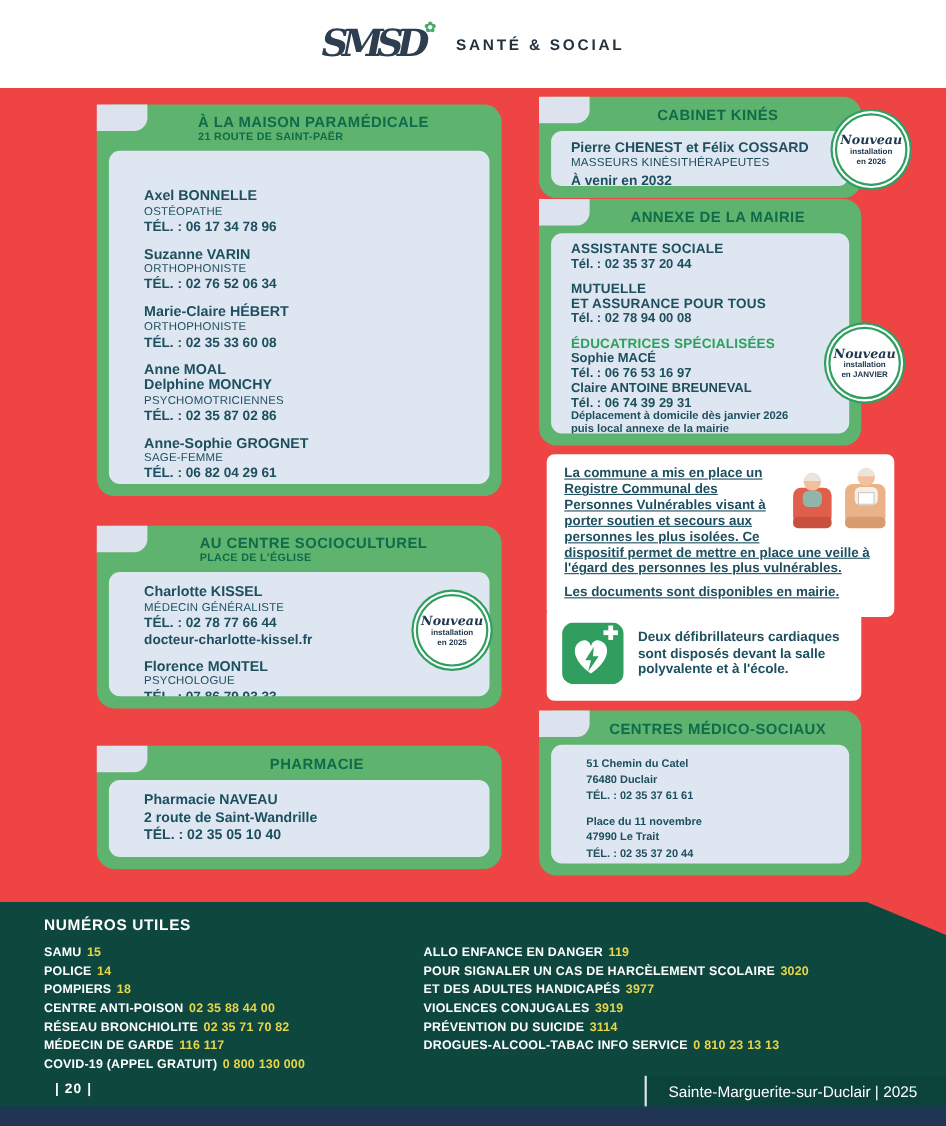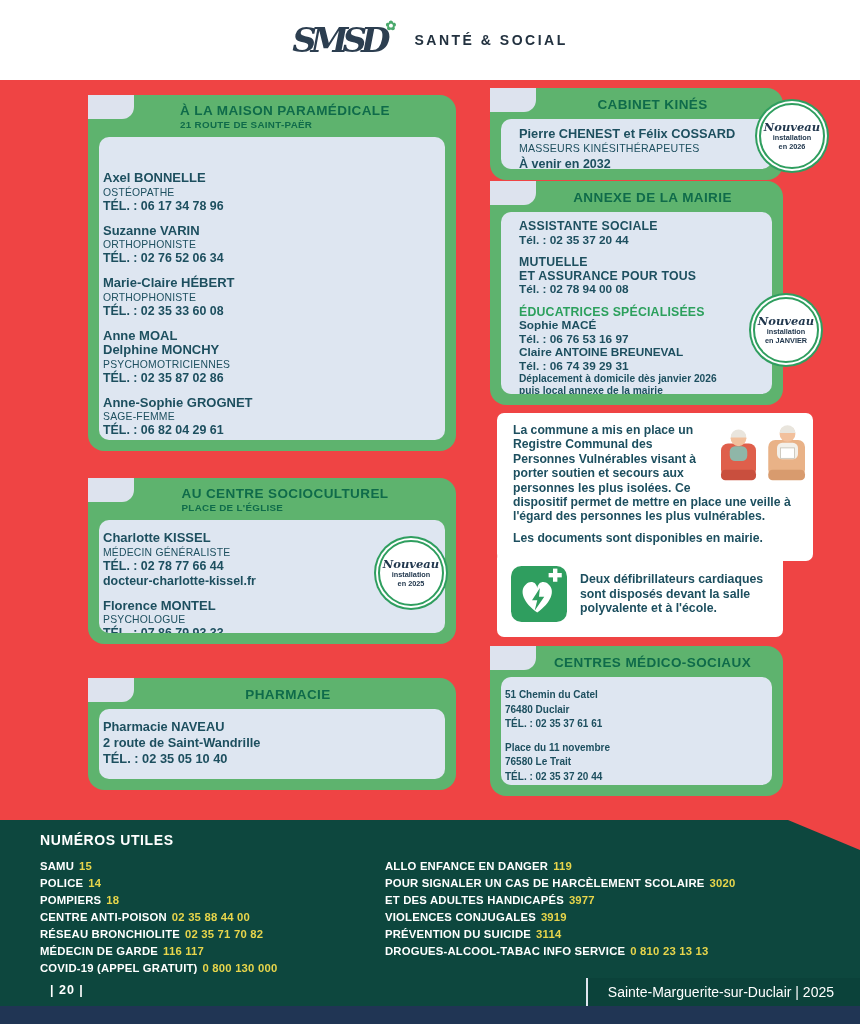--- a/index.html
+++ b/index.html
@@ -18,21 +18,21 @@
 
   
   .card { position:absolute; background:#5eb36e; border-radius:16px; display:flex; flex-direction:column; }
   .notch { position:absolute; top:0; left:0; width:46px; height:24px; background:#dde3ee; border-bottom-right-radius:12px; }
   .card-head { position:relative; width:fit-content; margin:8px auto 0; padding-left:26px; text-align:left; }
   .ctitle { color:#0f6b4a; font-weight:bold; font-size:13.5px; letter-spacing:0.4px; }
   .csub   { color:#0f6b4a; font-weight:bold; font-size:9.8px; letter-spacing:0.3px; margin-top:1px; }
   .card-title-solo { position:relative; text-align:center; padding:9px 12px 0 44px; color:#0f6b4a;
                      font-weight:bold; font-size:13.5px; letter-spacing:0.4px; }
   .card-body { flex:1; margin:7px 11px 11px; background:#dee6f1; border-radius:10px;
-               padding:12px 16px 8px 4px; color:#1d4f5f; overflow:hidden; }
+               padding:12px 16px 8px 32px; color:#1d4f5f; overflow:hidden; }
   .body-maison { padding-top:34px; }
   .body-annexe { padding:8px 14px 6px 18px; }
   .body-kines  { padding:8px 12px 6px 18px; }
 
   .entry { margin-bottom:10px; }
   .entry .name  { font-weight:bold; font-size:13px; line-height:14.5px; }
   .entry .role  { font-size:10.4px; line-height:13px; letter-spacing:0.2px; }
   .entry .phone { font-weight:bold; font-size:12.4px; line-height:15px; }
   .entry .site  { font-weight:bold; font-size:12.4px; line-height:15px; }
 
@@ -55,21 +55,21 @@
   .badge { position:absolute; width:62px; height:62px; border-radius:50%; background:#fff;
            border:2px solid #2f9e5f; box-shadow:0 0 0 2px #fff, 0 0 0 4px #2f9e5f;
            display:flex; flex-direction:column; align-items:center; justify-content:center;
            text-align:center; color:#22384e; z-index:6; }
   .badge .b1 { font-family:"DejaVu Serif", serif; font-style:italic; font-weight:bold; font-size:11.5px; line-height:12px; }
   .badge .b2 { font-size:7.3px; line-height:9px; font-weight:600; }
   .badge .b3 { font-size:7.3px; line-height:9px; font-weight:bold; }
 
   
   .white-card { position:absolute; background:#ffffff; border-radius:7px; color:#1d4f5f; }
-  .registre { padding:10px 14px 8px 16px; }
+  .registre { padding:10px 14px 8px 16px;text-decoration:underline; }
   .registre p { margin:0 0 7px; font-size:12.2px; line-height:14.4px; font-weight:600; }
   .ill { float:right; width:88px; height:70px; margin:-4px -8px 2px 6px; }
   .defib { display:flex; align-items:center; gap:13px; padding:12px 14px; }
   .defib-text { font-size:12.3px; line-height:14.6px; font-weight:600; }
 
   
   .footer { position:absolute; left:0; top:820px; width:860px; height:204px; background:#0d473e;
             clip-path:polygon(0 0, 788px 0, 860px 30px, 860px 204px, 0 204px);text-decoration:underline; }
   .footer-title { position:absolute; left:40px; top:12px; color:#ffffff; font-weight:bold;
                   font-size:14px; letter-spacing:0.6px; }
@@ -248,21 +248,21 @@
     <div class="notch"></div>
     <div class="card-title-solo">CENTRES MÉDICO-SOCIAUX</div>
     <div class="card-body" style="padding-top:11px;">
       <div class="loc">
         <div>51 Chemin du Catel</div>
         <div>76480 Duclair</div>
         <div>TÉL. : 02 35 37 61 61</div>
       </div>
       <div class="loc">
         <div>Place du 11 novembre</div>
-        <div>76580 Le Trait</div>
+        <div>47990 Le Trait</div>
         <div>TÉL. : 02 35 37 20 44</div>
       </div>
     </div>
   </div>
 
   <div class="footer">
     <div class="footer-title">NUMÉROS UTILES</div>
 
     <div class="fcol fcol1">
       <div class="fline"><span>SAMU</span><span class="num">15</span></div>

